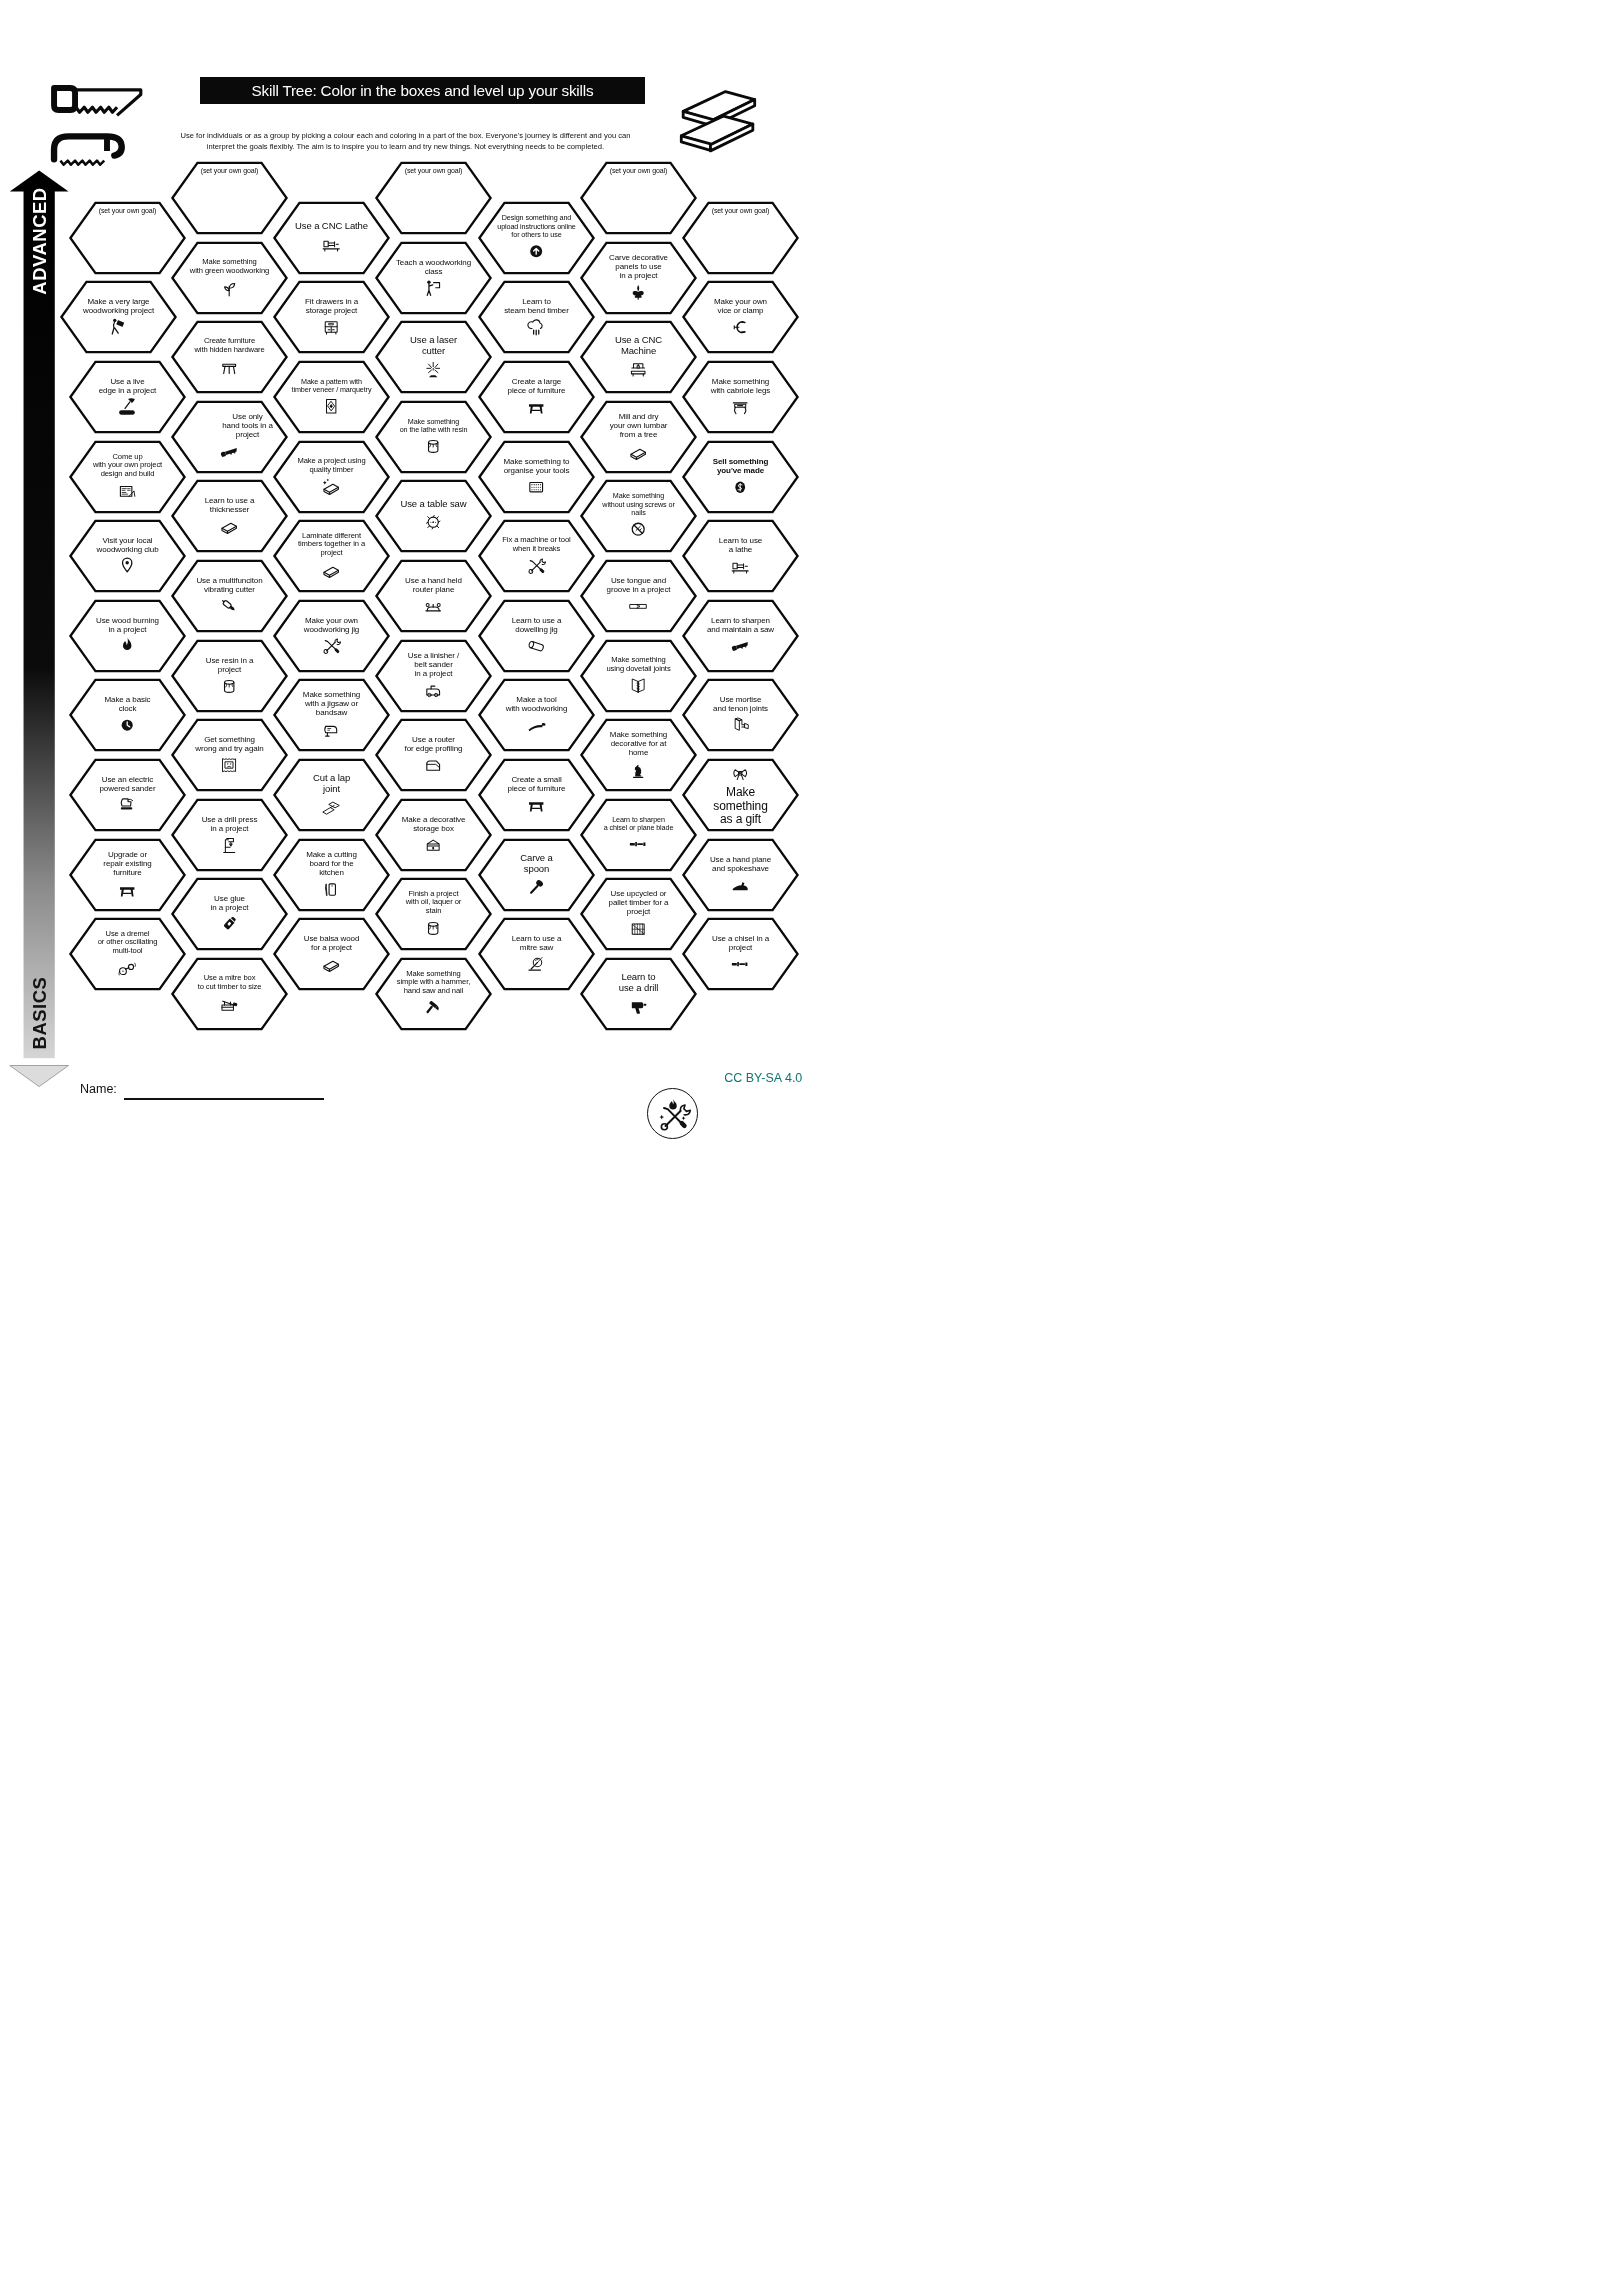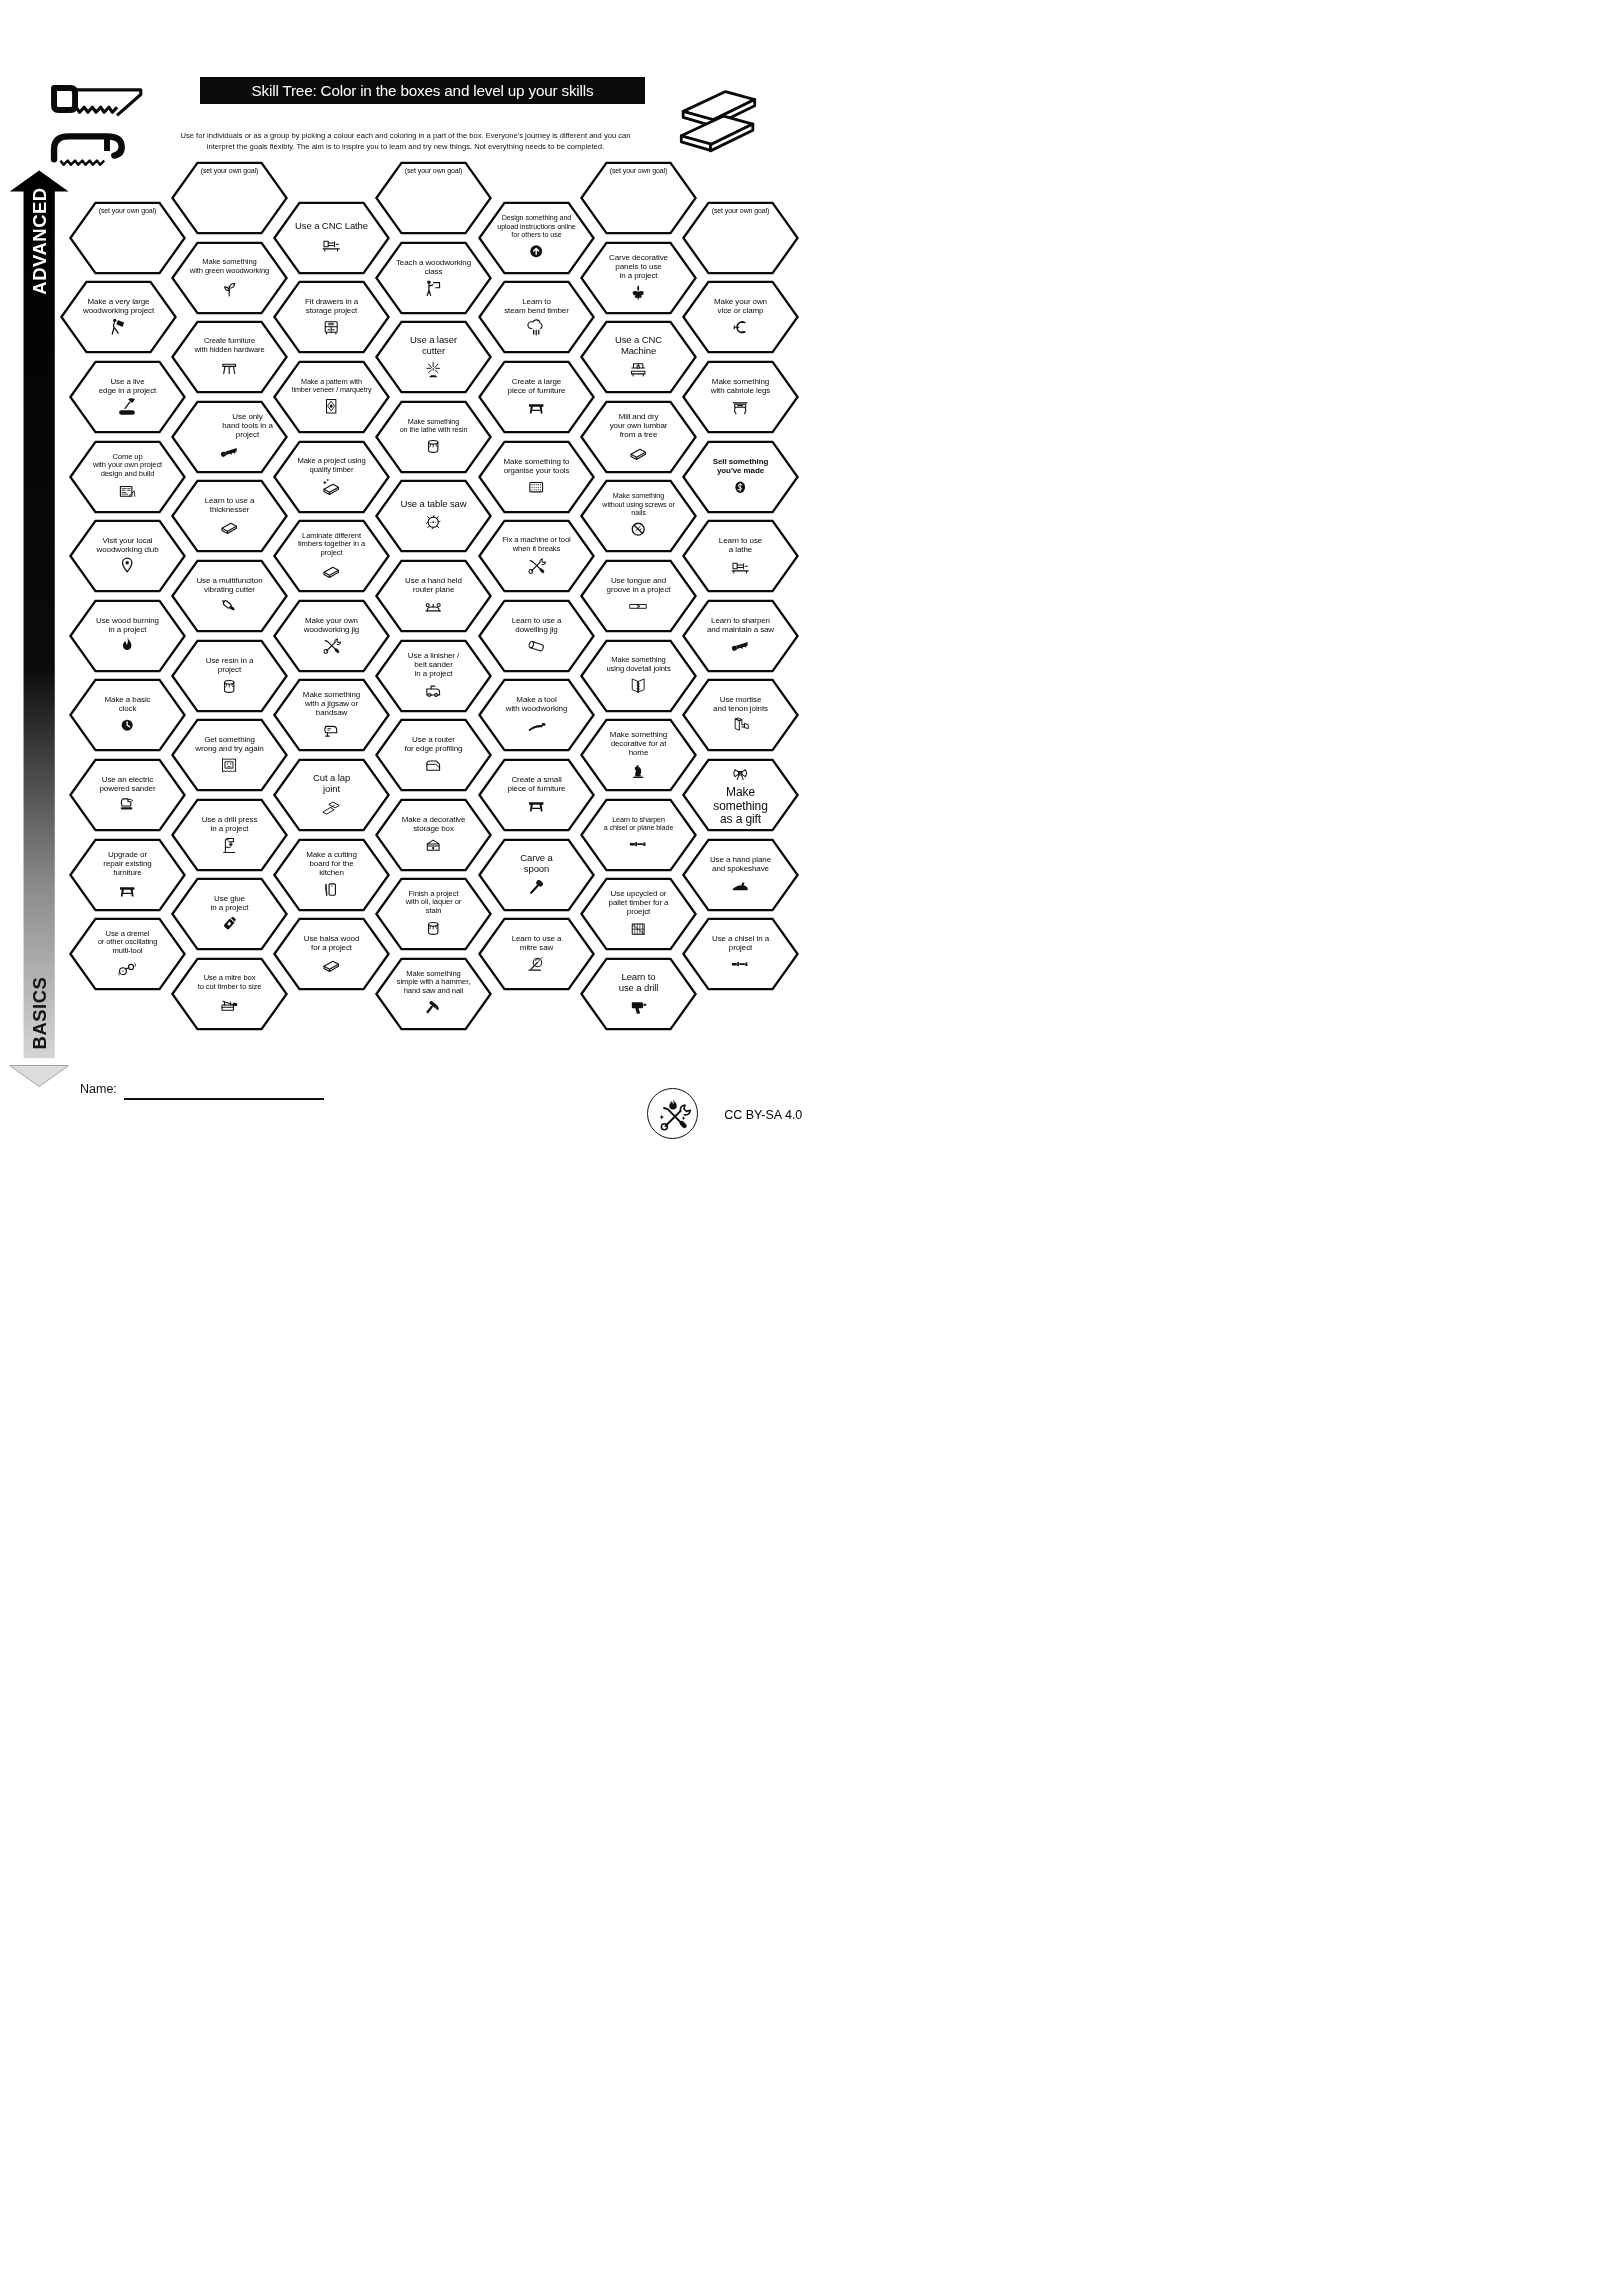--- a/index.html
+++ b/index.html
@@ -32,21 +32,21 @@
   .hex-content svg{width:20.4px;height:20.4px;flex:0 0 auto;}
   
   .start-row{position:absolute;left:0;top:1039px;width:100%;display:flex;align-items:center;
         justify-content:center;gap:9.3px;}
   .start-word{font-size:23px;font-weight:700;letter-spacing:0px;display:inline-block;
         transform:scaleX(0.78);} 
   .road-svg{width:49px;height:43px;}
   
   .name-row{position:absolute;left:80px;top:1082px;font-size:12.5px;color:#111;}
   .name-line{position:absolute;left:124px;top:1098px;width:200px;height:1.9px;background:#111;}
-  .license{position:absolute;right:9.7px;top:1071px;font-size:12.5px;color:#000000;margin-top:37px;}
+  .license{position:absolute;right:9.7px;top:1071px;font-size:12.5px;color:#0f766e;}
   .badge{position:absolute;left:647px;top:1088px;width:51px;height:51px;border-radius:50%;
         background:#fff;border:1.4px solid #111;box-sizing:border-box;display:flex;
         align-items:center;justify-content:center;z-index:3;}
   .badge svg{width:36px;height:36px;}
   .footer-bar{position:absolute;left:0;bottom:0;width:100%;height:33px;background:#050505;z-index:2;}
   .credit{position:absolute;left:0;top:0;width:100%;height:33px;display:flex;align-items:center;
         justify-content:center;color:#fff;font-size:13px;}
   .credit span{display:inline-block;transform:scaleX(0.85);letter-spacing:0.2px;}
   .icons-credit{position:absolute;right:10.2px;top:0;height:33px;display:flex;align-items:center;
         color:#fff;font-size:8.6px;}

